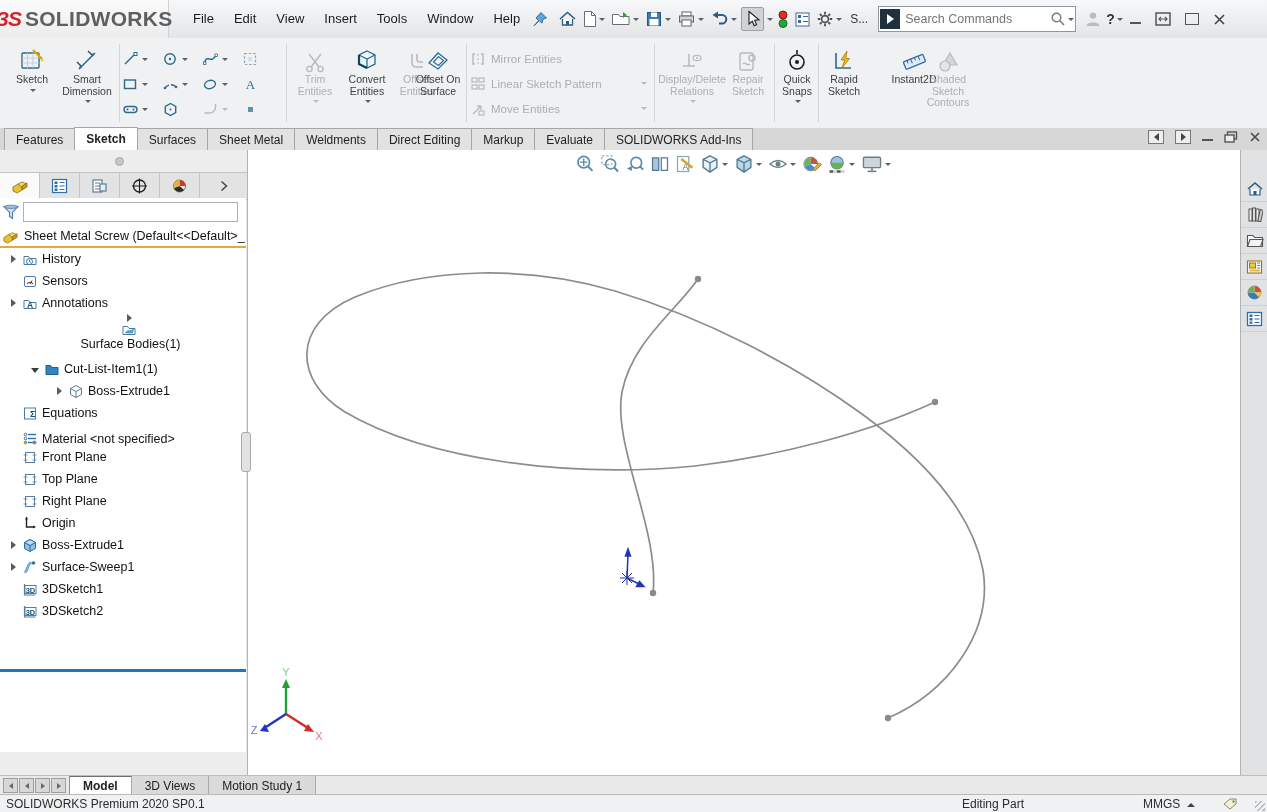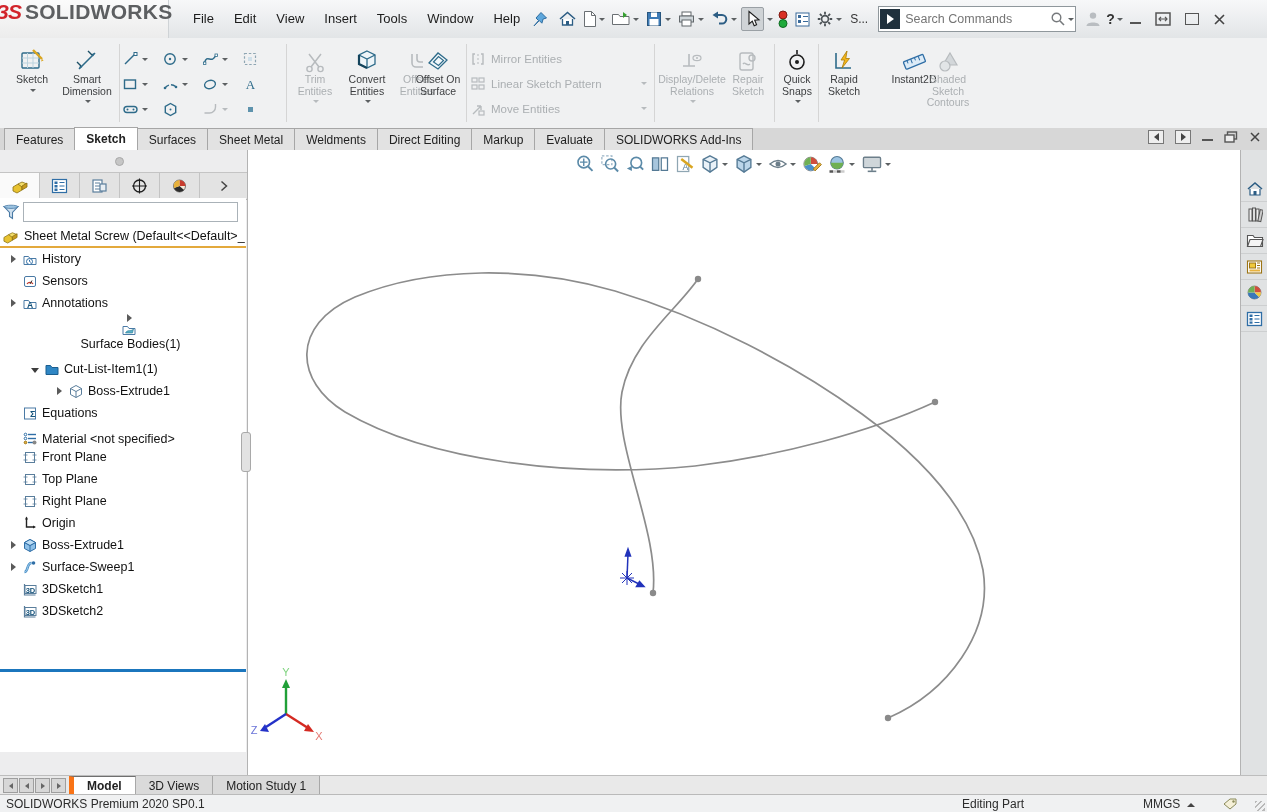--- a/index.html
+++ b/index.html
@@ -2,21 +2,21 @@
 <html><head>
 <meta charset="utf-8">
 <style>
   html,body{margin:0;padding:0;background:#888;}
   #app{position:relative;width:1267px;height:812px;background:#fff;overflow:hidden;
        font-family:"Liberation Sans",sans-serif;font-size:12px;color:#222;-webkit-font-smoothing:antialiased;}
   .abs{position:absolute;}
   
   .titlebar{left:0;top:0;width:1267px;height:38px;background:linear-gradient(#f7f8f9,#e2e5e7);
             border-bottom:1px solid #c2c6c9;display:flex;align-items:center;}
-  .logo{width:168px;height:38px;display:flex;justify-content:center;gap:4px;
+  .logo{width:168px;height:38px;display:flex;align-items:center;justify-content:center;gap:4px;
         border-right:1px solid #cfd3d6;background:linear-gradient(#fbfbfb,#ececec);}
   .logo .mark{color:#d2232a;font-style:italic;font-weight:bold;font-size:21px;letter-spacing:-1px;}
   .logo .word{color:#5d5f61;font-weight:bold;font-size:21px;letter-spacing:.3px;}
   .menus{display:flex;margin-left:14px;}
   .menus .mi{padding:0 10px;line-height:38px;font-size:13px;color:#1c1c1c;cursor:default;}
   .qa{display:flex;align-items:center;margin-left:6px;gap:1px;}
   .qab{display:flex;align-items:center;padding:2px 2px;border-radius:2px;}
   .qab.pressed{background:#cfd3d6;border:1px solid #9aa0a5;}
   .dd{width:0;height:0;border:3.5px solid transparent;border-top-color:#5c6062;margin:3px 1px 0 2px;}
   .dis .dd{border-top-color:#b7bbbe;}
@@ -77,21 +77,21 @@
   
   .tpane{left:1240px;top:150px;width:27px;height:625px;background:#e0e2e3;border-left:1px solid #b3b3b3;}
   .tpi{width:27px;height:25px;display:flex;align-items:center;justify-content:center;border-bottom:1px solid #cdcfd0;}
   
   .bbar{left:0;top:775px;width:1267px;height:19px;background:#e9e9e9;border-top:1px solid #bdbdbd;display:flex;align-items:stretch;}
   .navcl{display:flex;align-items:center;gap:1px;padding:2px 3px;}
   .navb{width:13px;height:13px;background:#d7d7d7;border:1px solid #9e9e9e;display:flex;align-items:center;justify-content:center;}
   .mtri-l{width:0;height:0;border-right:4px solid #666;border-top:3px solid transparent;border-bottom:3px solid transparent;}
   .mtri-r{width:0;height:0;border-left:4px solid #666;border-top:3px solid transparent;border-bottom:3px solid transparent;}
   .btab{display:flex;align-items:center;padding:0 13px;background:#dadada;border-right:1px solid #a8a8a8;font-size:12px;color:#222;}
-  .btab.active{background:#fff;font-weight:bold;border-top:1px solid #6f6f6f;border-left:5px solid #f97316;}
+  .btab.active{background:#fff;font-weight:bold;border-top:1px solid #6f6f6f;border-left:1px solid #f97316;}
   
   .sbar{left:0;top:794px;width:1267px;height:18px;background:#f0f1f2;border-top:1px solid #bababa;font-size:12px;color:#2c2c2c;}
   .sprod{position:absolute;left:6px;top:2px;}
   .smode{position:absolute;left:962px;top:2px;}
   .sunits{position:absolute;left:1143px;top:2px;}
   .udd{position:absolute;left:1187px;top:8px;width:0;height:0;border:4px solid transparent;border-bottom-color:#444;margin-top:-4px;}
   .grip{position:absolute;right:2px;bottom:2px;width:10px;height:10px;
         background:repeating-linear-gradient(135deg,#b9b9b9 0 1.5px,transparent 1.5px 4px);}
   svg{display:block;}
 </style>

